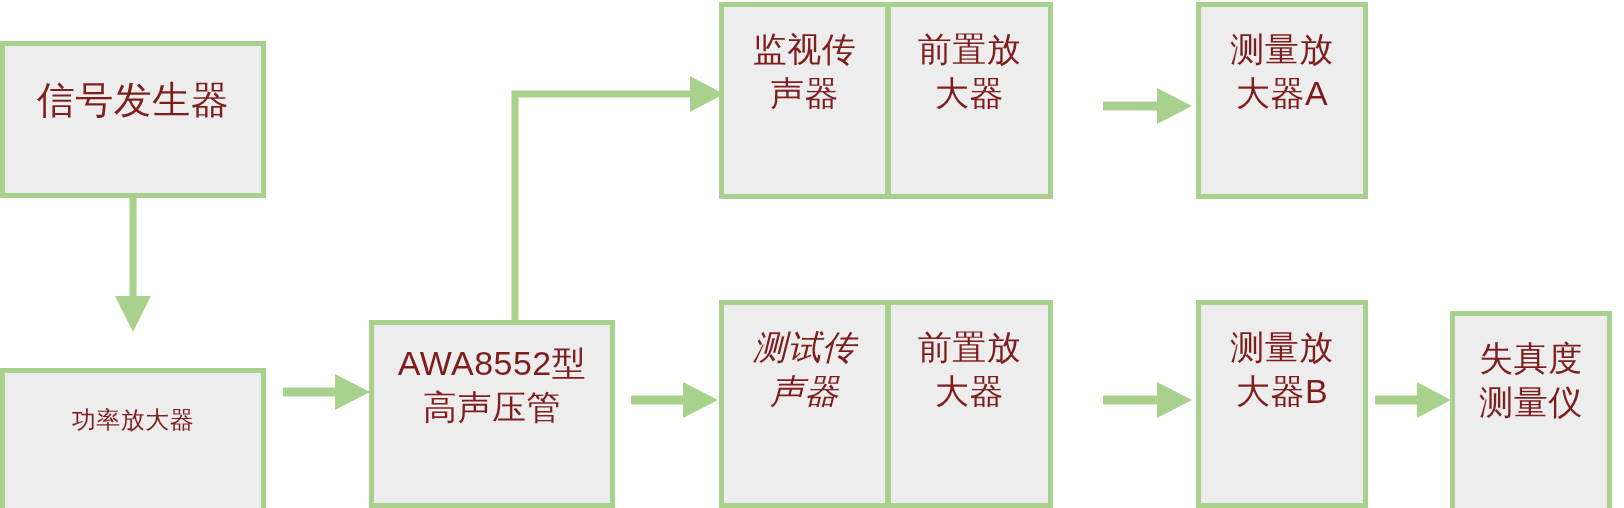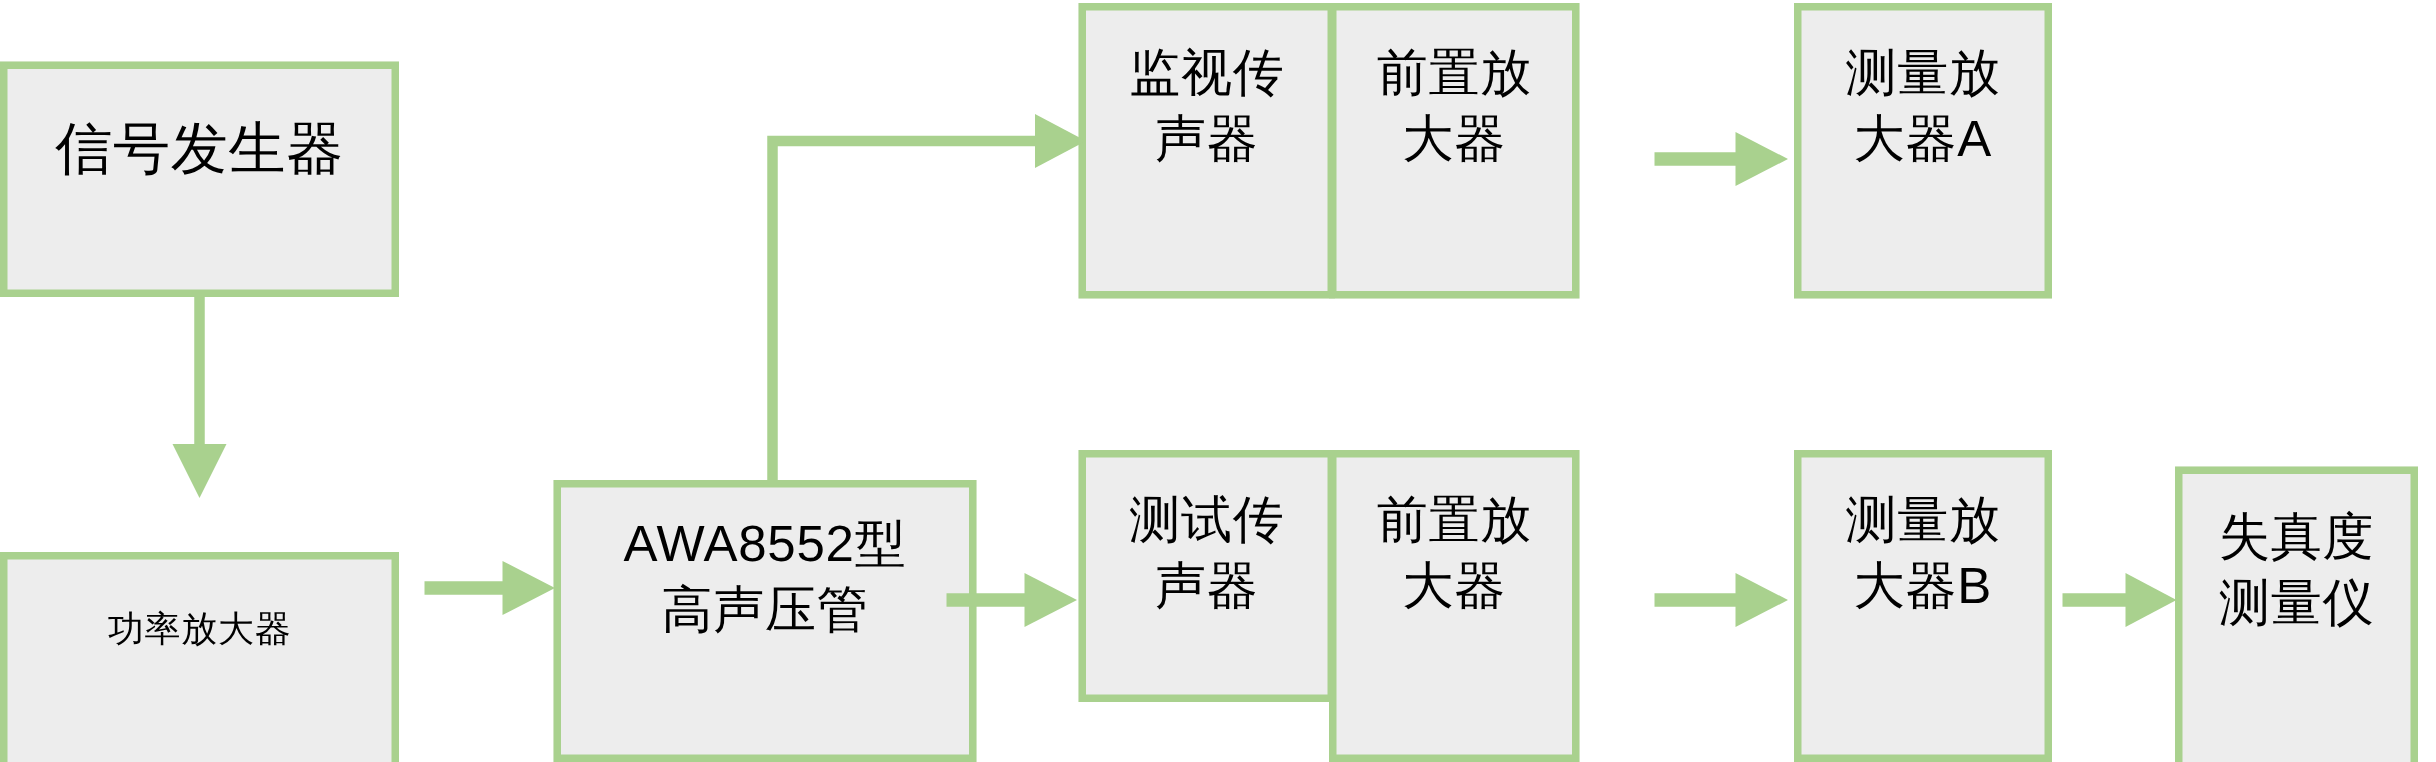--- a/index.html
+++ b/index.html
@@ -19,21 +19,21 @@
     overflow: hidden;
   }
   .node {
     position: absolute;
     box-sizing: border-box;
     background: #ededed;
     border: 5px solid #a9d18e;
     display: flex;
     flex-direction: column;
     align-items: flex-start;
-    color: #000000;
+    color: #7f1d1d;
     line-height: 1.30;
     white-space: pre-line;
     text-align: center;
     letter-spacing: 0.5px;
   }
   
   .node .label {
     display: block;
     width: 100%;
   }
@@ -58,41 +58,41 @@
 <div id="diagram">
 
   <div class="node single" style="left:0px; top:41px; width:266px; height:157px; font-size:38px; padding-top:30px;">
     <span class="label">信号发生器</span>
   </div>
 
   <div class="node single" style="left:0px; top:332px; width:266px; height:176px; font-size:24px; padding-top:31px;margin-top:36px;">
     <span class="label">功率放大器</span>
   </div>
 
-  <div class="node double" style="left:369px; top:320px; width:282px; height:188px; font-size:34px; padding-top:16px;">
+  <div class="node double" style="left:369px; top:320px; width:246px; height:188px; font-size:34px; padding-top:16px;">
     <span class="label">AWA8552型
 高声压管</span>
   </div>
 
   <div class="node double" style="left:719px; top:2px; width:171px; height:197px; font-size:34px; padding-top:20px;">
     <span class="label">监视传
 声器</span>
   </div>
 
   <div class="node double" style="left:886px; top:2px; width:167px; height:197px; font-size:34px; padding-top:20px;">
     <span class="label">前置放
 大器</span>
   </div>
 
   <div class="node double" style="left:1196px; top:2px; width:172px; height:197px; font-size:34px; padding-top:20px;">
     <span class="label">测量放
 大器A</span>
   </div>
 
-  <div class="node double" style="left:719px; top:300px; width:171px; height:168px; font-size:34px; padding-top:20px;">
+  <div class="node double" style="left:719px; top:300px; width:171px; height:208px; font-size:34px; padding-top:20px;font-style:italic;">
     <span class="label">测试传
 声器</span>
   </div>
 
   <div class="node double" style="left:886px; top:300px; width:167px; height:208px; font-size:34px; padding-top:20px;">
     <span class="label">前置放
 大器</span>
   </div>
 
   <div class="node double" style="left:1196px; top:300px; width:172px; height:208px; font-size:34px; padding-top:20px;">

